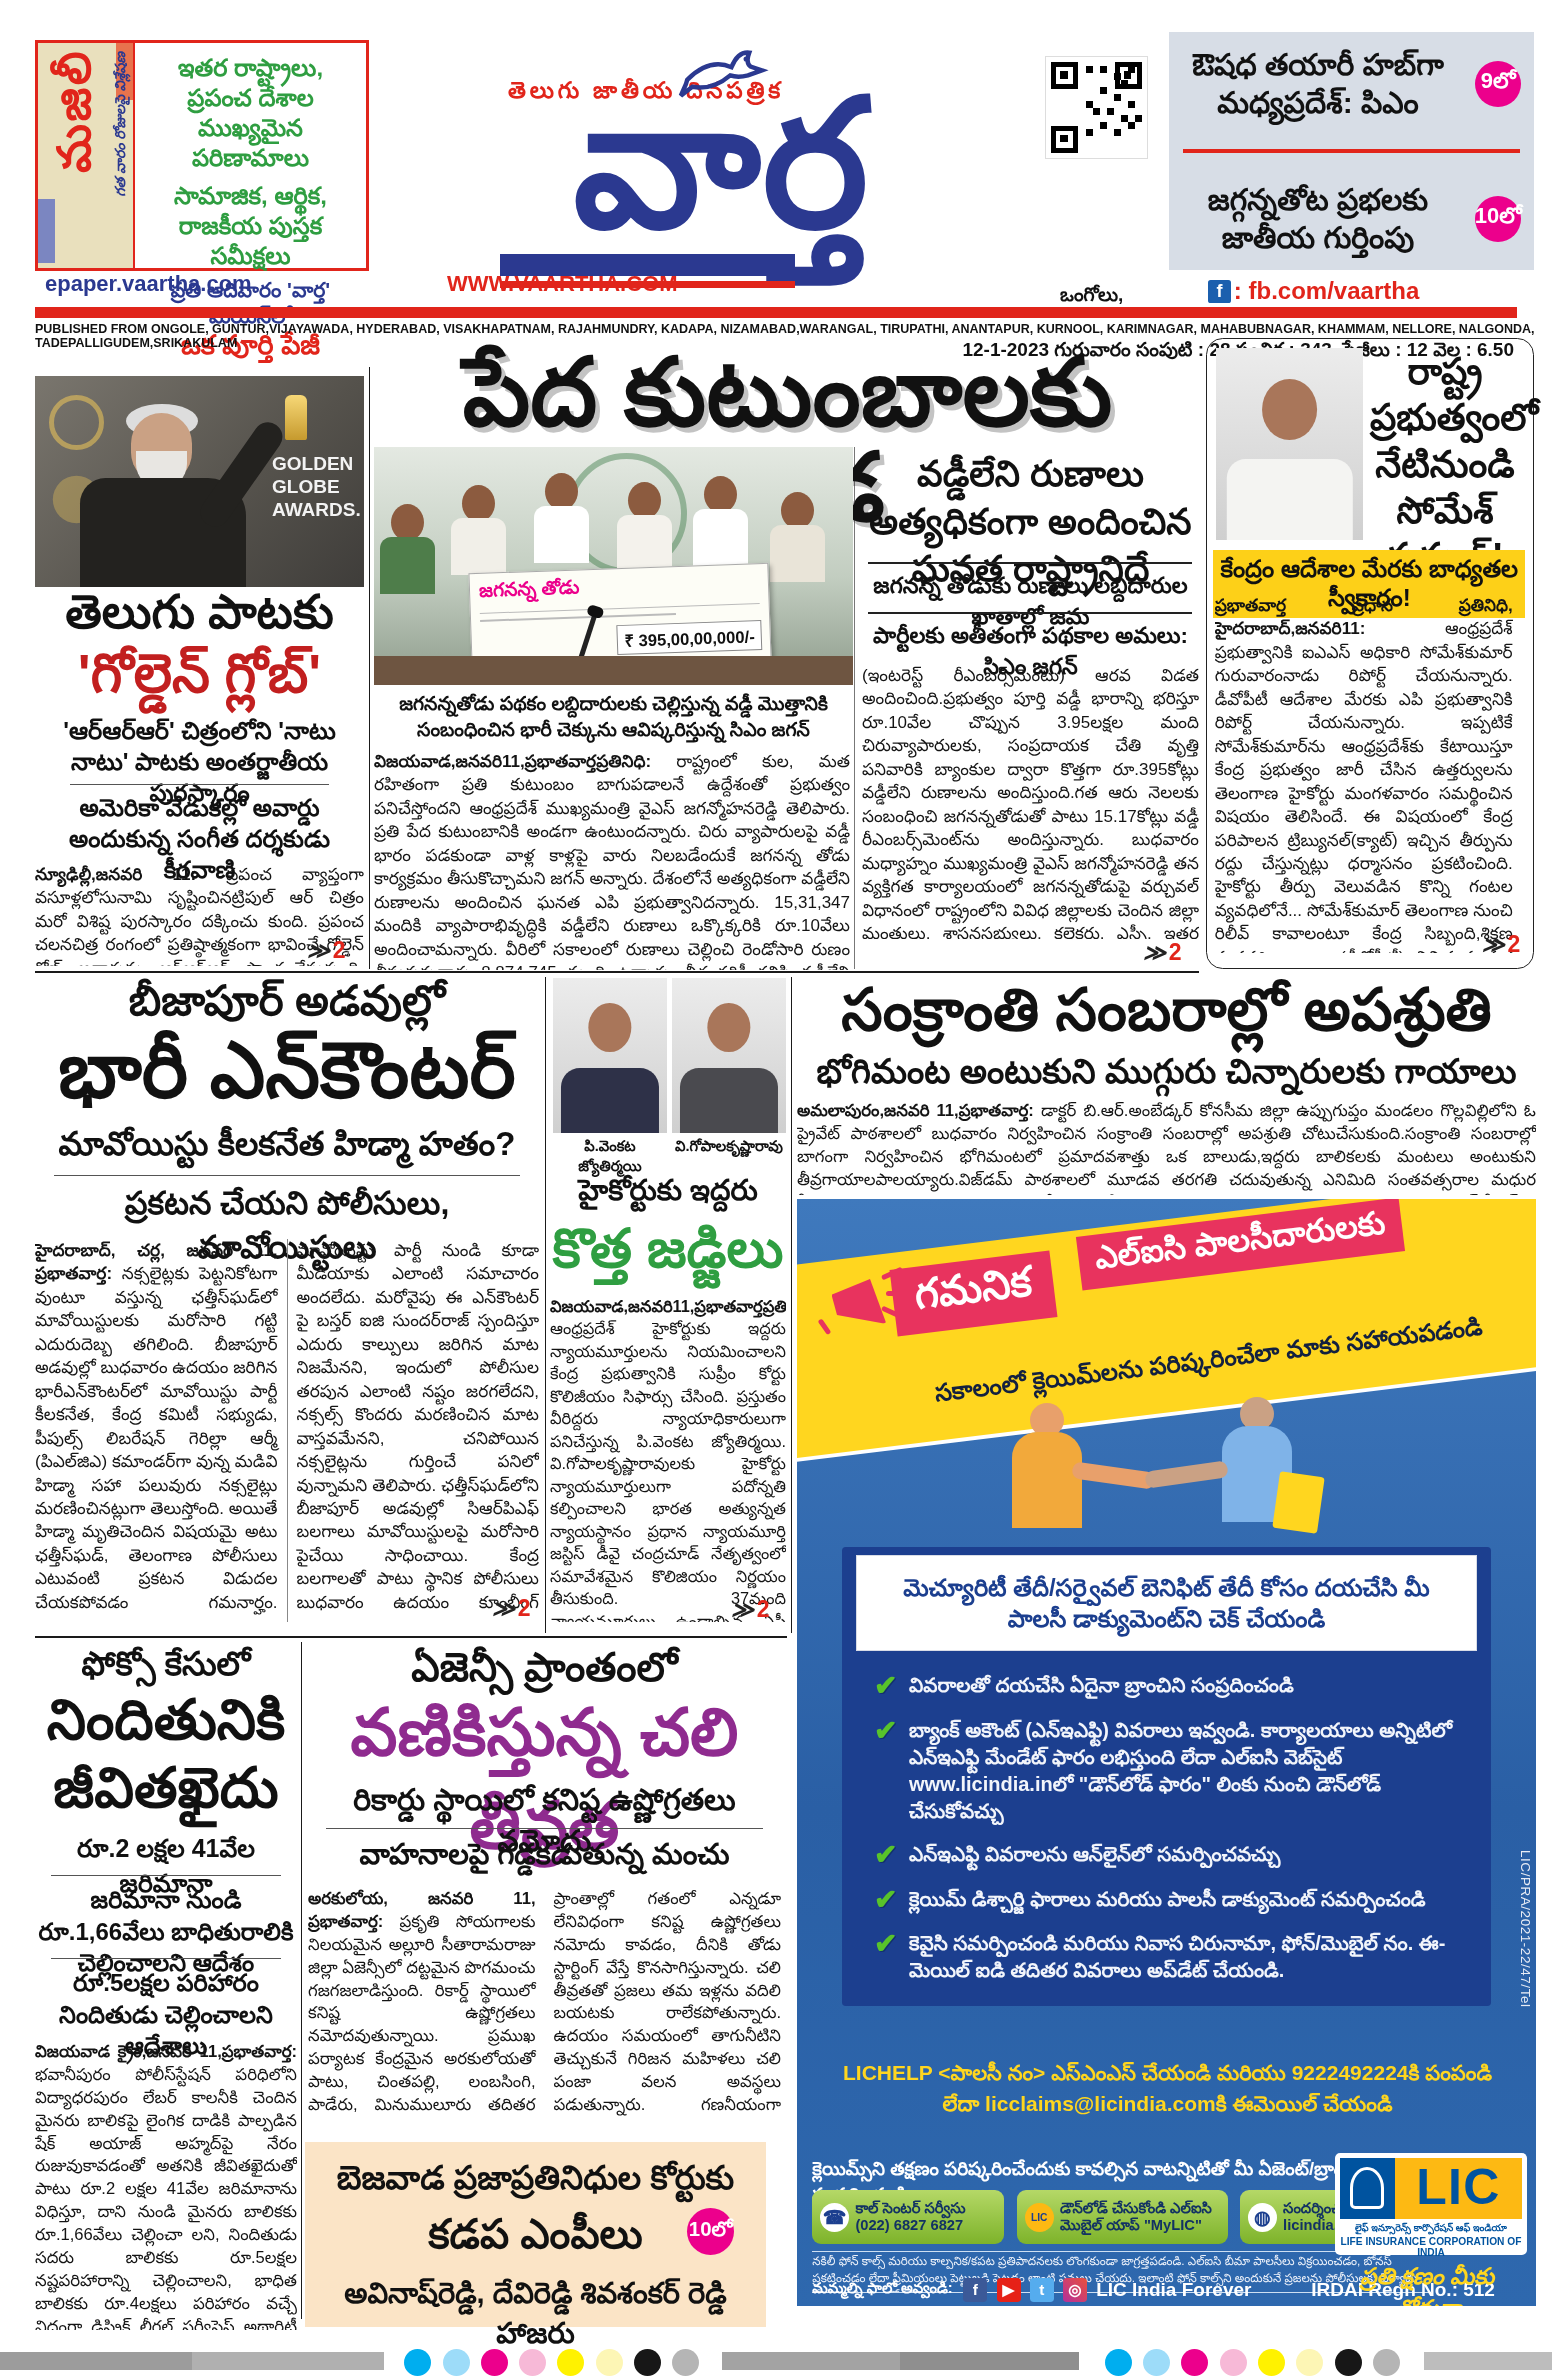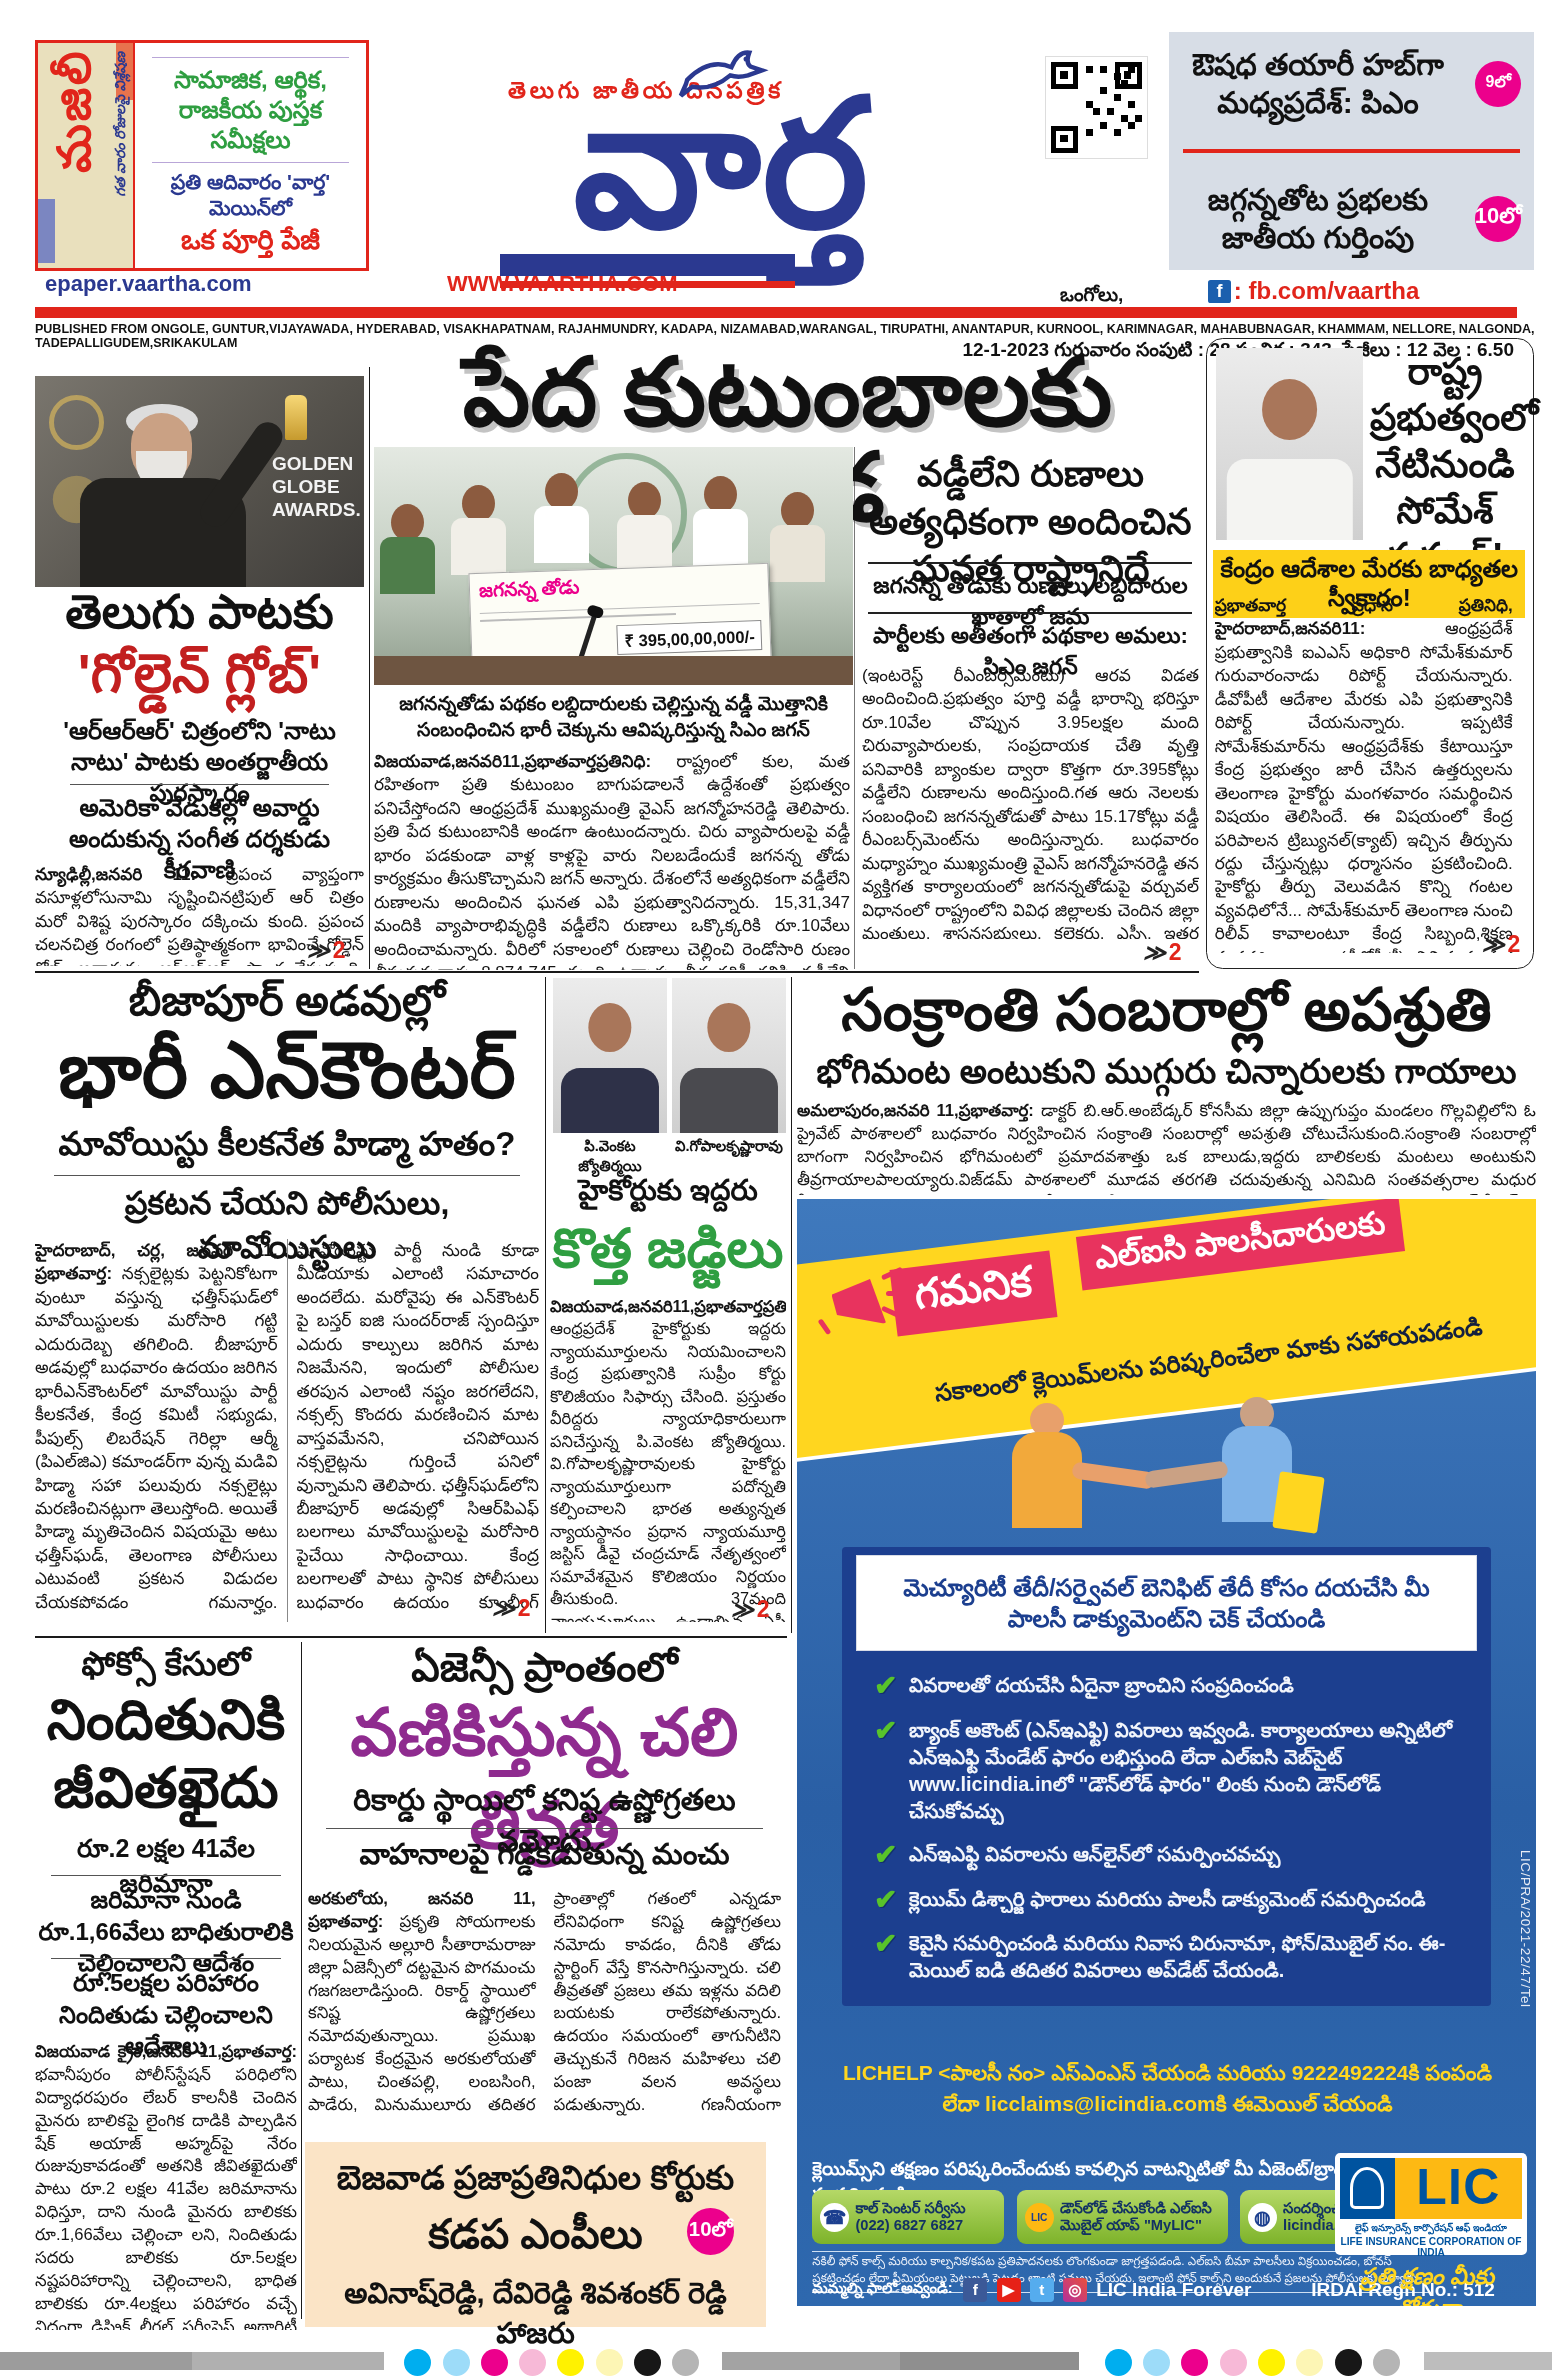--- a/index.html
+++ b/index.html
@@ -115,20 +115,21 @@
 <body>
 
 <div class="abs promo-box">
   <div class="promo-left">
     <div class="promo-blk1"></div>
     <div class="promo-blk2"></div>
     <div class="promo-vtxt">మజిలీ</div>
     <div class="promo-vtag">గత వారం రోజులపై విశ్లేషణ</div>
   </div>
   <div class="promo-right">
+    <div class="promo-line ctr green" style="font-size:24px;">ఇతర రాష్ట్రాలు, ప్రపంచ దేశాల ముఖ్యమైన పరిణామాలు</div>
     <div class="promo-div"></div>
     <div class="promo-line ctr green" style="font-size:24px;">సామాజిక, ఆర్థిక, రాజకీయ పుస్తక సమీక్షలు</div>
     <div class="promo-div"></div>
     <div class="promo-line ctr blue" style="font-size:20.4px;">ప్రతి ఆదివారం 'వార్త' మెయిన్‌లో</div>
     <div class="promo-line ctr red" style="font-size:27px;">ఒక పూర్తి పేజీ</div>
   </div>
 </div>
 
 <div class="abs b blue" style="left:45px;top:271px;font-size:22px;">epaper.vaartha.com</div>
 <div class="abs b red" style="left:447px;top:271px;font-size:22px;">WWW.VAARTHA.COM</div>
@@ -145,21 +146,21 @@
 <div class="qr">
   <div class="f" style="left:5.1px;top:5.1px;"></div>
   <div class="f" style="right:5.1px;top:5.1px;"></div>
   <div class="f" style="left:5.1px;bottom:5.1px;"></div>
   <div class="px" style="left:40px;top:9px;"></div>
 </div>
 
 <div class="abs teaser-box">
   <div class="teaser">
     <p>ఔషధ తయారీ హబ్‌గా మధ్యప్రదేశ్: పిఎం</p>
-    <span class="pgc" style="width:46px;height:46px;font-size:16px;">9లో</span>
+    <span class="pgc" style="width:46px;height:46px;font-size:22px;">9లో</span>
   </div>
   <div class="teaser-div"></div>
   <div class="teaser">
     <p>జగ్గన్నతోట ప్రభలకు జాతీయ గుర్తింపు</p>
     <span class="pgc" style="width:46px;height:46px;font-size:22px;">10లో</span>
   </div>
 </div>
 
 <div class="abs b" style="left:1060px;top:284px;font-size:19px;">ఒంగోలు,</div>
 <div class="abs" style="left:1208px;top:277px;">

